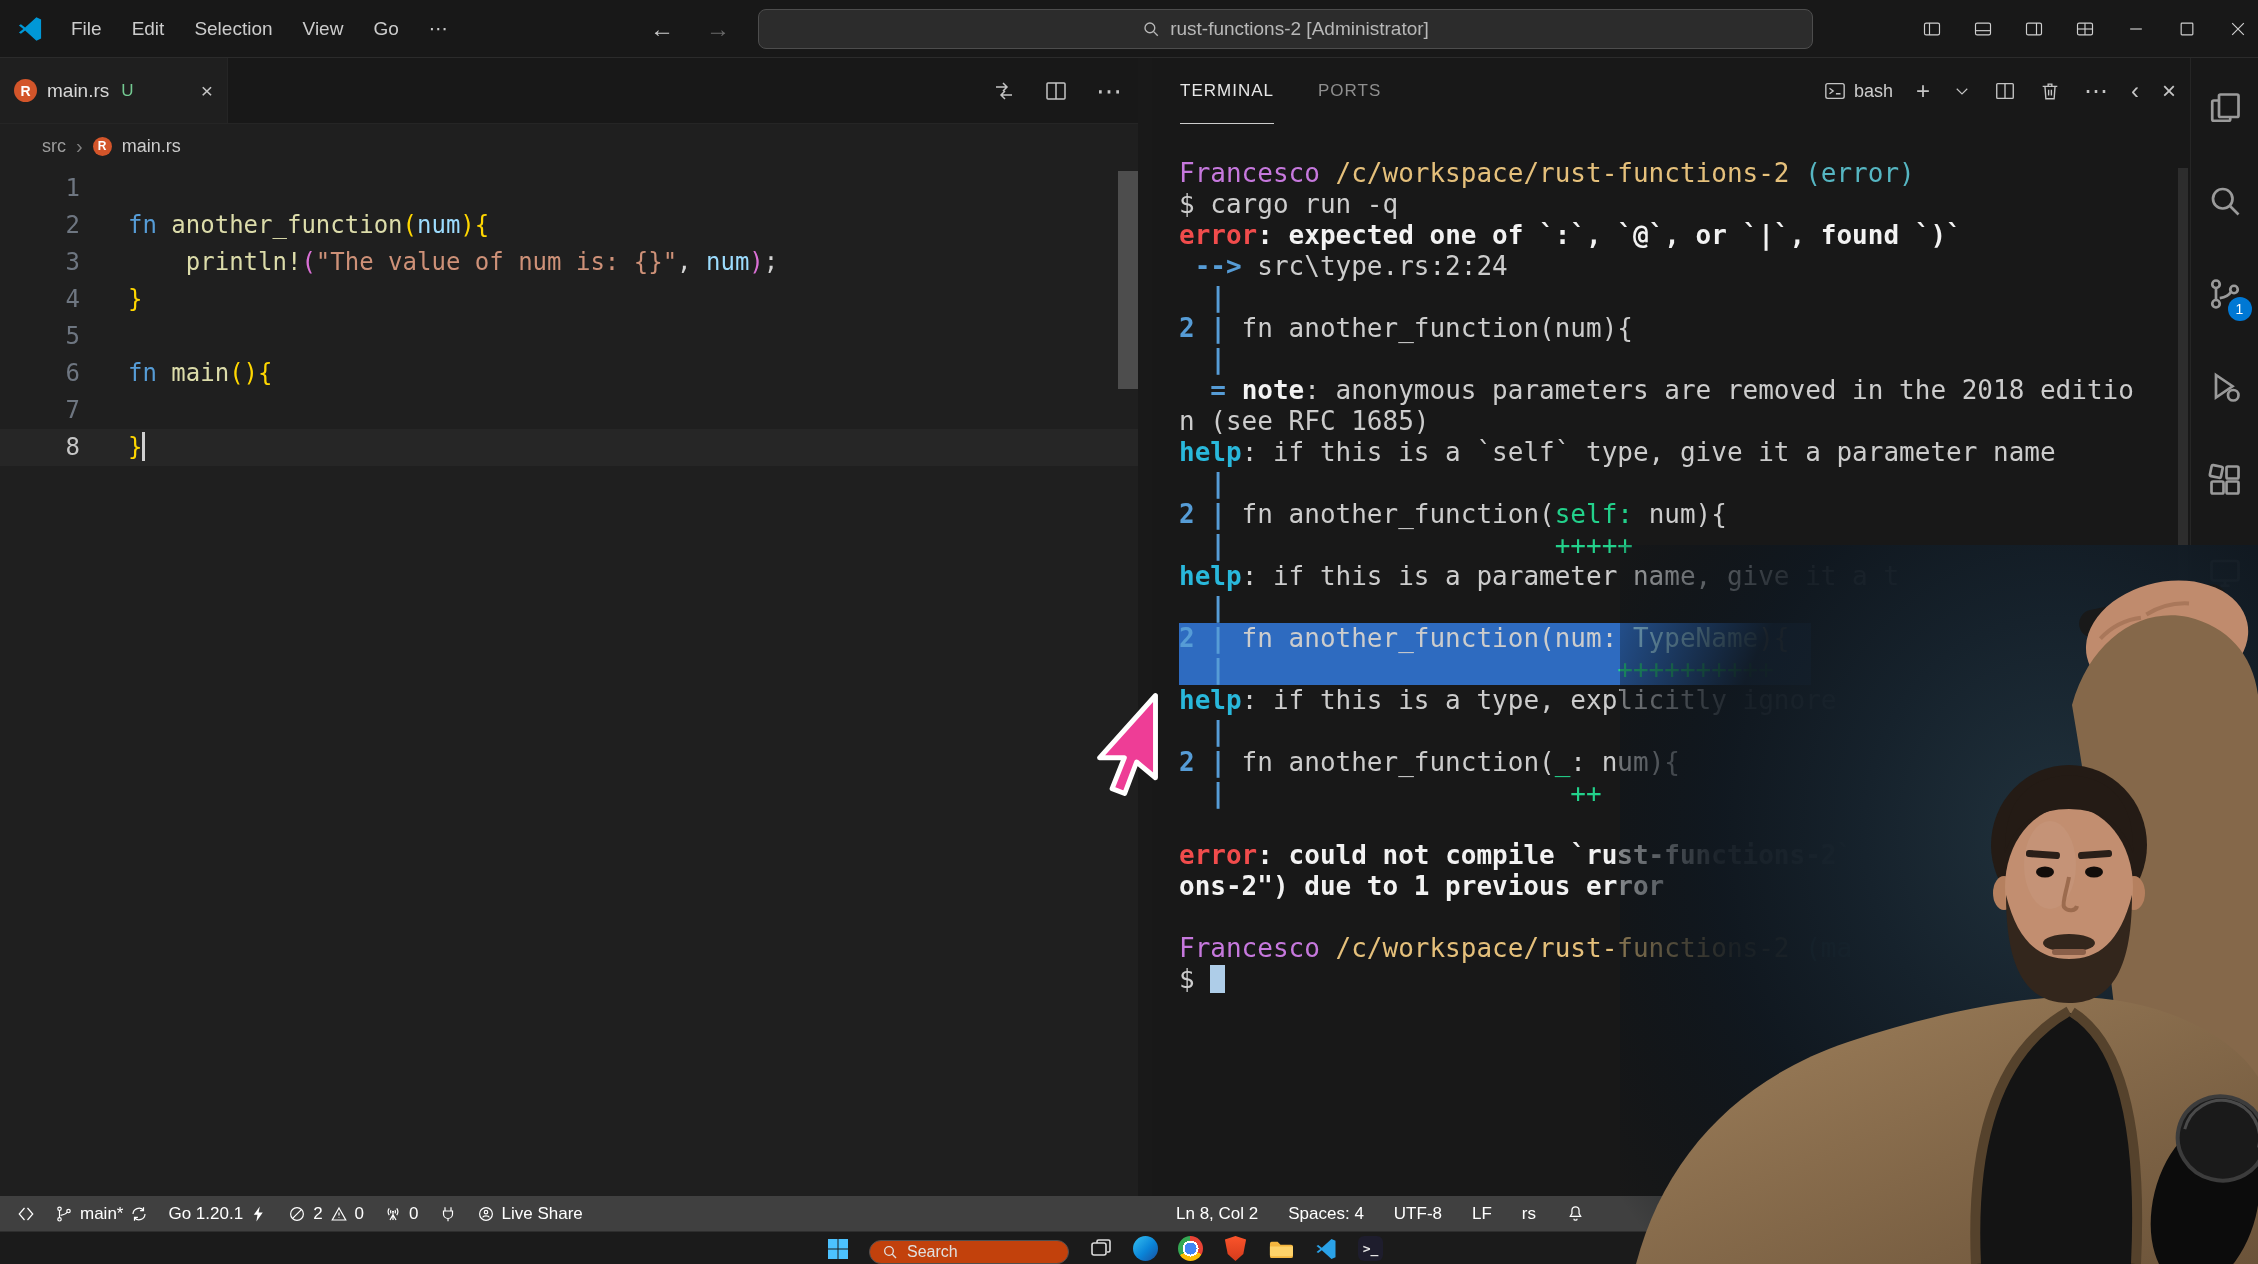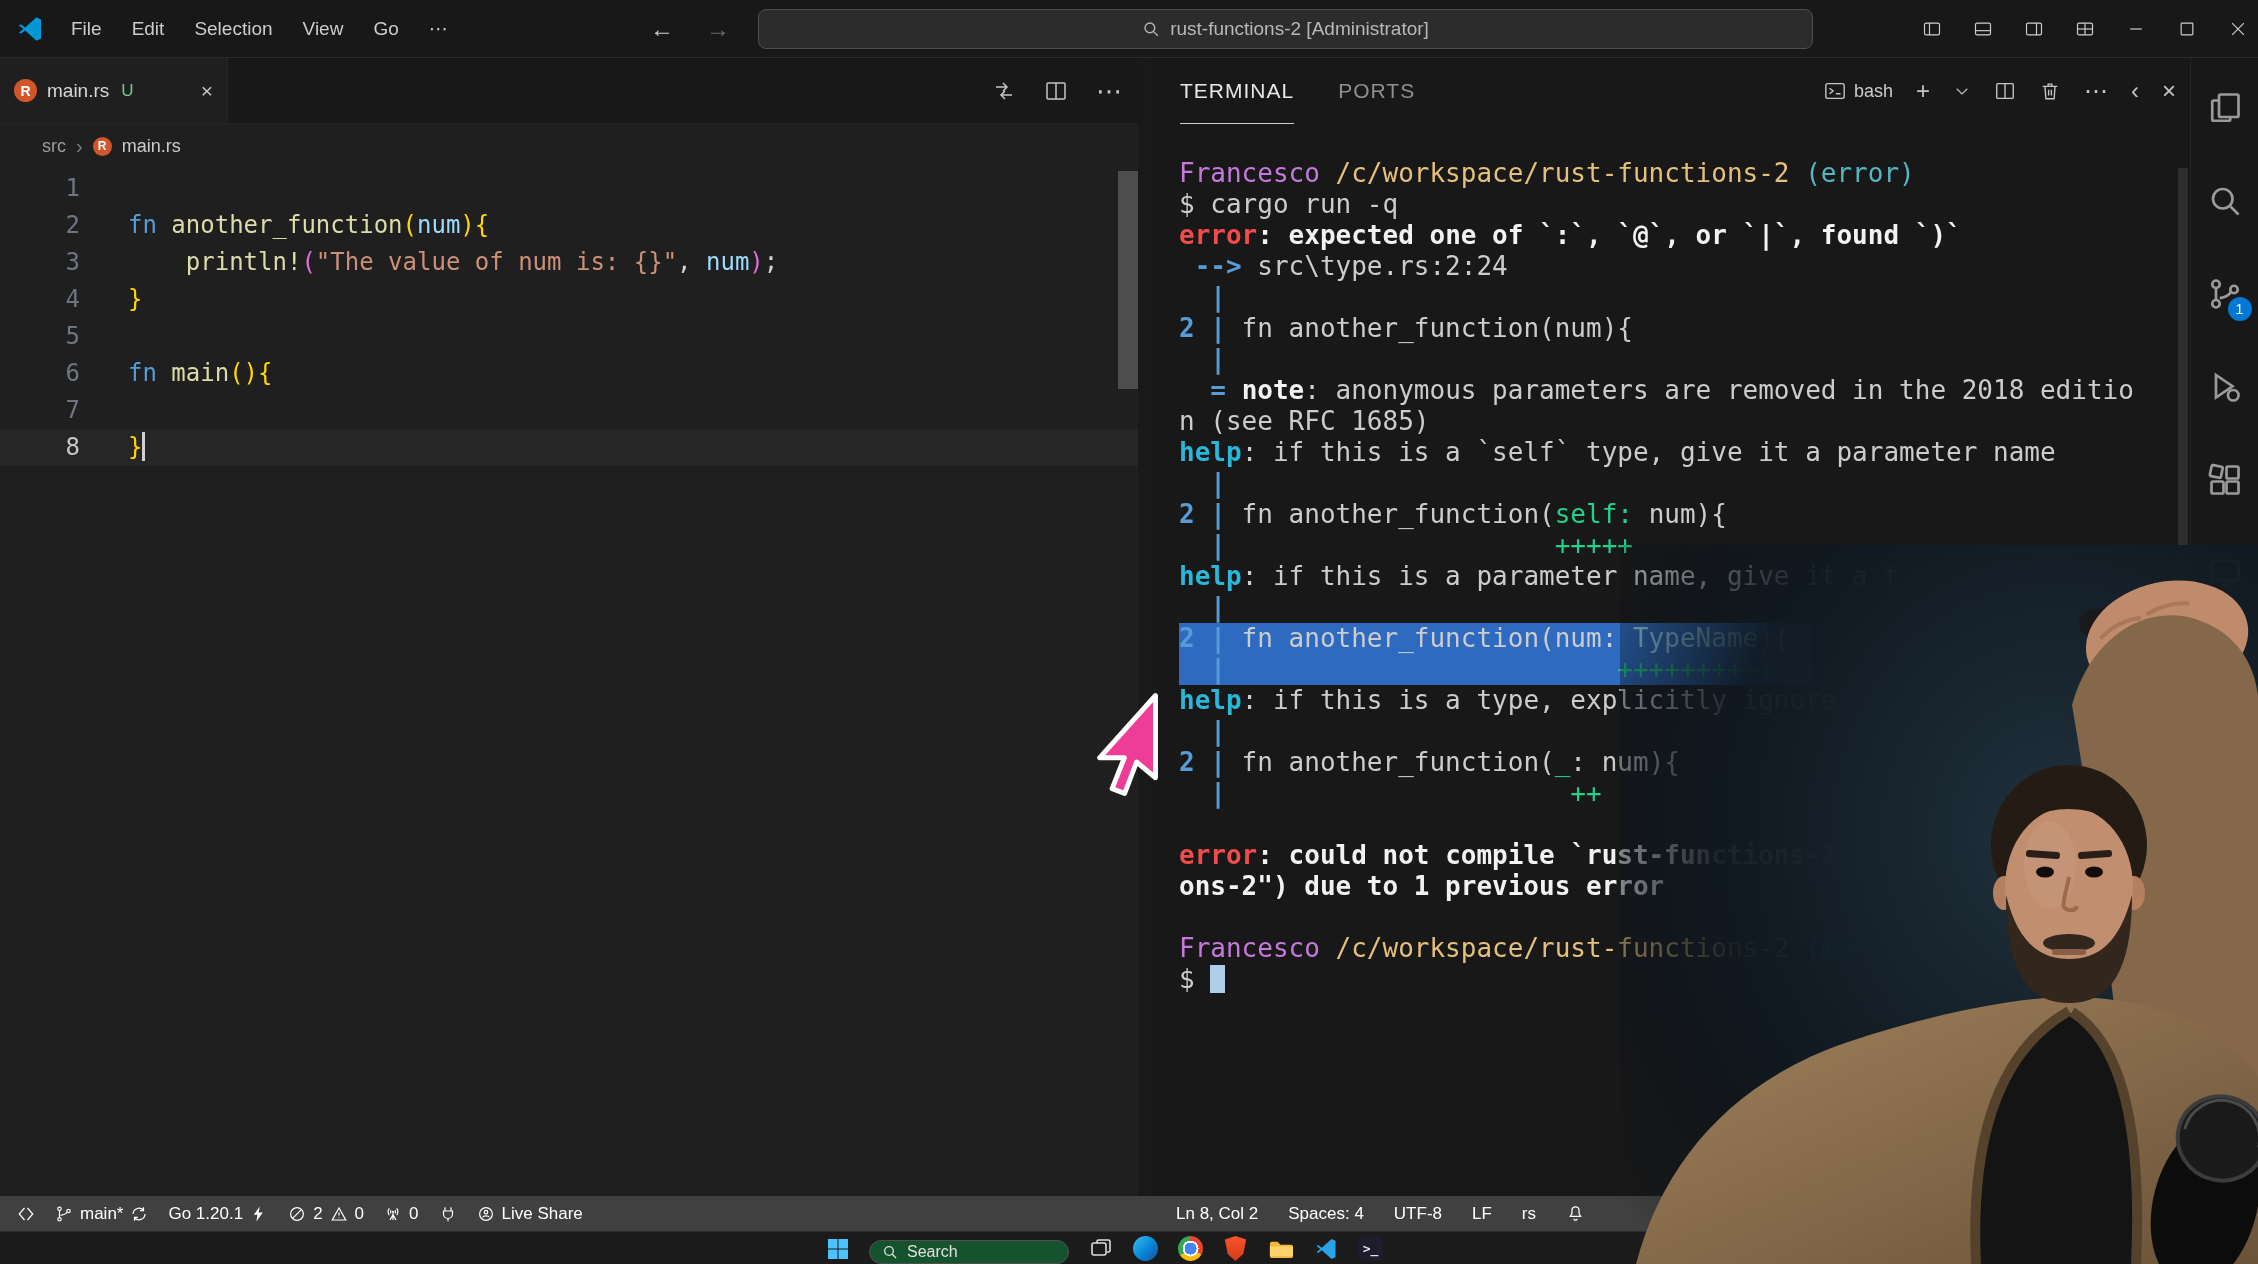--- a/index.html
+++ b/index.html
@@ -44,21 +44,21 @@
   .crow.active .ln { color:#c6c6c6; }
   .lc { padding-left:48px; }
   .caret { display:inline-block; width:2.5px; height:29px; background:#d0d0d0; vertical-align:-6px; }
   .editor-scrollbar { position:absolute; right:0; top:3px; width:20px; height:218px; background:rgba(140,140,140,0.42); }
 
   .sash { position:absolute; left:1138px; top:58px; width:14px; height:1138px; background:#191919; }
 
   
   .panel { position:absolute; left:1152px; top:58px; width:1038px; height:1138px; background:#181818; }
   .panel-header { position:relative; height:66px; display:flex; align-items:center; gap:44px; padding-left:28px; }
-  .ptab { font-size:21px; letter-spacing:1px; color:#8f8f8f; height:66px; line-height:66px; }
+  .ptab { font-size:17px; letter-spacing:1px; color:#8f8f8f; height:66px; line-height:66px; }
   .ptab.active { color:#e7e7e7; border-bottom:1px solid #cccccc; }
   .panel-toolbar { position:absolute; right:14px; top:0; height:66px; display:flex; align-items:center; gap:23px; color:#c5c5c5; }
   .panel-toolbar svg { width:22px; height:22px; stroke:#c5c5c5; stroke-width:1.5; fill:none; }
   .shell { display:flex; align-items:center; gap:8px; }
   .shell em { font-style:normal; font-size:18px; color:#cccccc; }
   .glyph-btn { font-size:24px; line-height:22px; }
   #terminal-lines { position:absolute; left:0; top:66px; right:0; bottom:0; padding:34px 0 0 27px; overflow:hidden; }
   .trow { height:31px; font:26px/31px "DejaVu Sans Mono",monospace; white-space:pre; }
   .tsel { display:inline-block; min-width:632px; height:31px; }
   .tcursor { display:inline-block; width:15px; height:28px; vertical-align:-5px; }
@@ -77,21 +77,21 @@
   .sb-item svg { width:18px; height:18px; stroke:#ffffff; stroke-width:1.6; fill:none; }
   .sb-item .fillico { fill:#ffffff; stroke:none; }
   .sb-right { position:absolute; left:1176px; top:0; height:100%; display:flex; align-items:center; gap:30px; }
   .sb-right span { white-space:nowrap; }
   .sb-right svg { width:19px; height:19px; stroke:#ffffff; stroke-width:1.6; fill:none; }
 
   
   .taskbar { position:absolute; left:0; top:1231px; width:2258px; height:33px; background:#1b1b1b; border-top:1px solid #2e2e2e; }
   .task-center { position:absolute; left:824px; top:0; height:33px; display:flex; align-items:center; gap:18px; }
   .tb-icon { width:27px; height:27px; display:flex; align-items:center; justify-content:center; }
-  .search-pill { width:200px; height:24px; border-radius:14px; background:#14532d; border:1px solid #4f4f4f; display:flex; align-items:center; gap:9px; padding-left:12px; color:#e0e0e0; font-size:16px;margin-top:6px; }
+  .search-pill { width:200px; height:24px; border-radius:14px; background:#c2410c; border:1px solid #4f4f4f; display:flex; align-items:center; gap:9px; padding-left:12px; color:#e0e0e0; font-size:16px;margin-top:6px; }
   .edge-ball { width:25px; height:25px; border-radius:50%; background:linear-gradient(135deg,#35c1f1,#0a84d8 55%,#1b4f9c); }
   .chrome-ball { width:25px; height:25px; border-radius:50%; background:radial-gradient(circle at center,#4285f4 0 6px,#ffffff 6px 8px,transparent 8px),conic-gradient(#ea4335 0 33%,#fbbc05 33% 66%,#34a853 66% 100%); }
   .brave-shield { width:23px; height:25px; background:linear-gradient(#fb542b,#d43b1c); clip-path:polygon(50% 0,96% 14%,84% 72%,50% 100%,16% 72%,4% 14%); }
   .term-app { width:25px; height:25px; border-radius:6px; background:#1e1d2d; color:#e6e6e6; font:bold 13px/25px "DejaVu Sans Mono",monospace; text-align:center; }
 
   
   .webcam { position:absolute; left:1620px; top:545px; width:638px; height:719px; z-index:50; }
   .mouse-cursor { position:absolute; left:1082px; top:692px; width:84px; height:112px; z-index:60; }
   .mouse-cursor polygon { stroke:#ffffff; stroke-width:1.4; stroke-linejoin:round; }
 </style>

